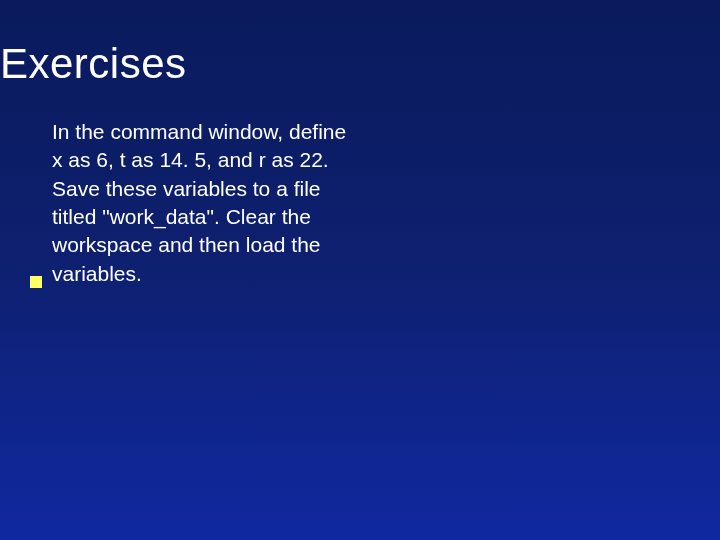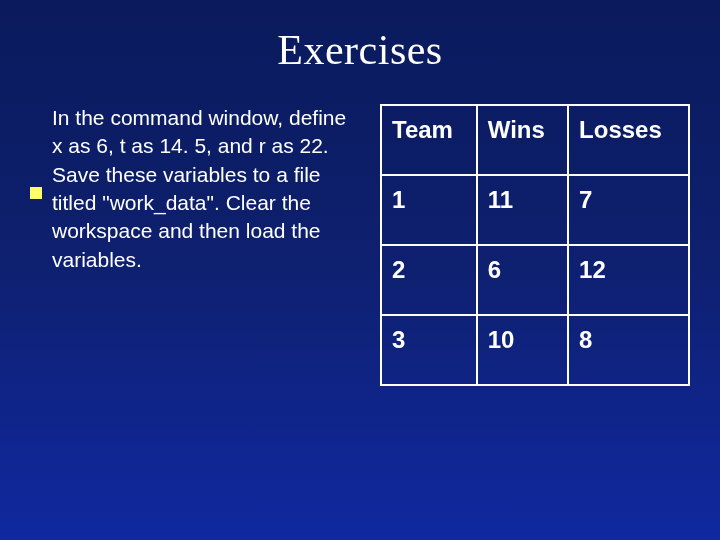--- a/index.html
+++ b/index.html
@@ -5,42 +5,40 @@
   * { margin: 0; padding: 0; box-sizing: border-box; }
   body {
     width: 720px;
     height: 540px;
     background: linear-gradient(to bottom, #0a1a5c 0%, #0e2070 50%, #1028a0 100%);
     font-family: Arial, Helvetica, sans-serif;
     color: #fff;
     overflow: hidden;
   }
   .title {
-    text-align: center;
     font-size: 42px;
     font-weight: normal;
-    padding-top: 26px;
+    padding-top: 40px;
     padding-bottom: 30px;
     letter-spacing: 0.5px;
-    font-family: Liberation Serif, serif;
   }
   .content {
     display: flex;
     padding: 0 30px 0 30px;
     gap: 20px;
   }
   .left {
     flex: 0 0 330px;
   }
   .right {
     flex: 1;
   }
   .bullet-item {
     display: flex;
-    align-items: center;
+    align-items: flex-end;
     margin-bottom: 4px;
   }
   .bullet-marker {
     width: 12px;
     height: 12px;
     background: #ffff66;
     margin-top: 8px;
     margin-right: 10px;
     flex-shrink: 0;
   }
@@ -75,41 +73,13 @@
 <h1 class="title">Exercises</h1>
 
 <div class="content">
   <div class="left">
     <div class="bullet-item">
       <div class="bullet-marker"></div>
       <div class="bullet-text">In the command window, define x as 6, t as 14. 5, and r as 22. Save these variables to a file titled "work_data".  Clear the workspace and then load the variables.</div>
     </div>
   </div>
 
-  <div class="right">
-    <table>
-      <thead>
-        <tr>
-          <th>Team</th>
-          <th>Wins</th>
-          <th>Losses</th>
-        </tr>
-      </thead>
-      <tbody>
-        <tr>
-          <td>1</td>
-          <td>11</td>
-          <td>7</td>
-        </tr>
-        <tr>
-          <td>2</td>
-          <td>6</td>
-          <td>12</td>
-        </tr>
-        <tr>
-          <td>3</td>
-          <td>10</td>
-          <td>8</td>
-        </tr>
-      </tbody>
-    </table>
-  </div>
 </div>
 
 </body></html>

